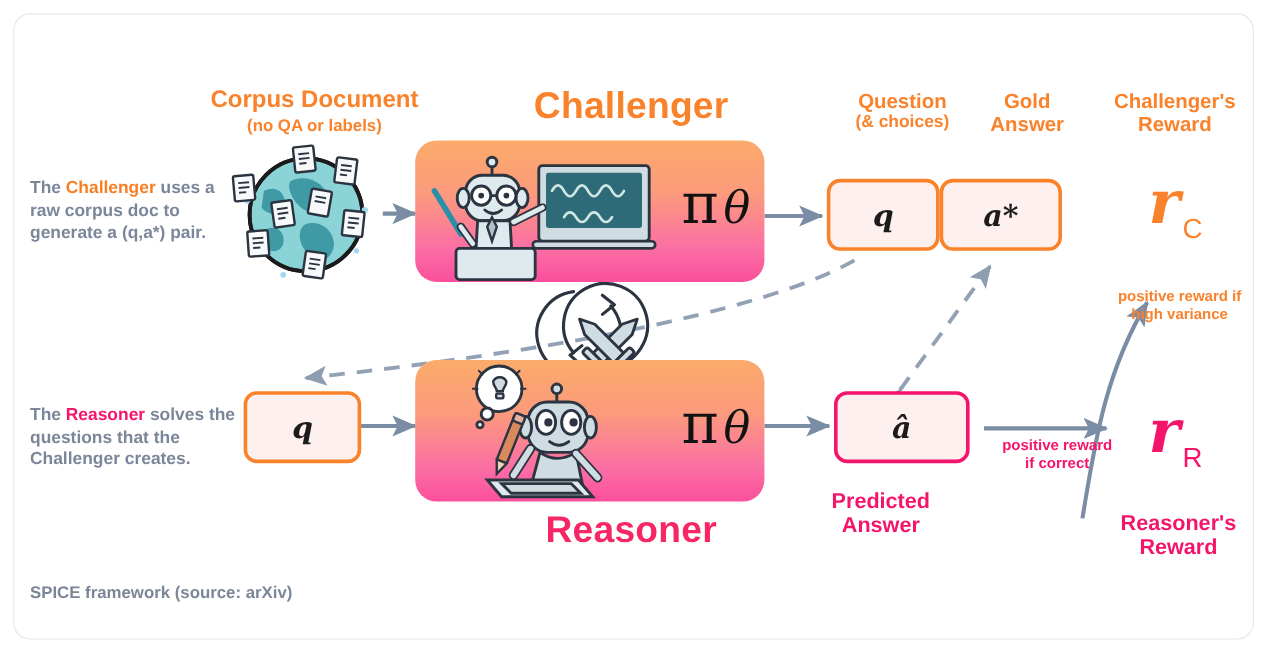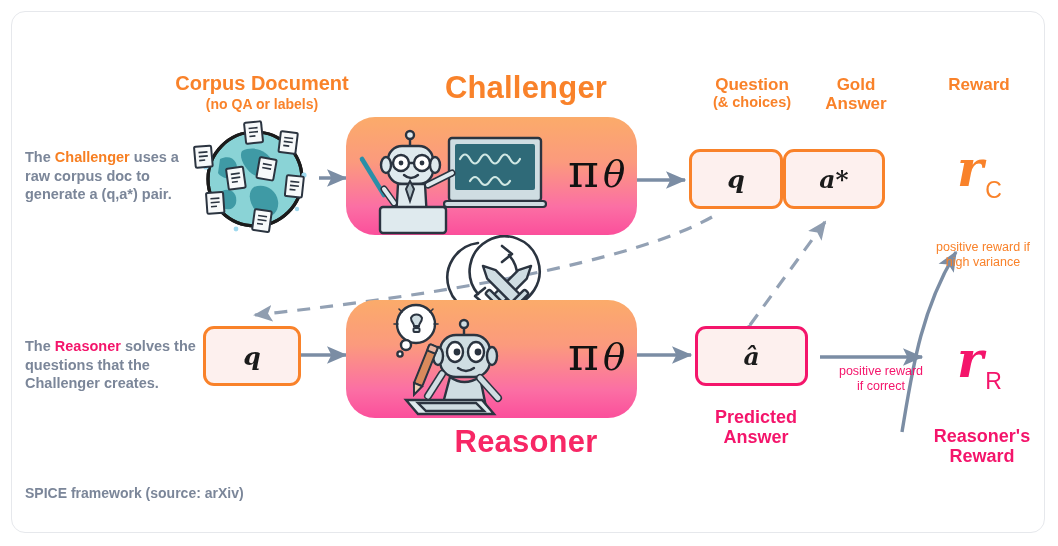--- a/index.html
+++ b/index.html
@@ -20,28 +20,28 @@
   .hdr{font-weight:800;text-align:center;line-height:1.12;}
   .hdr.orange{color:#f9822a;}
   .hdr.pink{color:#f4156b;}
 
   .sub{font-weight:700;text-align:center;line-height:1.15;}
 
   .big-name{font-size:31px;font-weight:700;letter-spacing:.2px;text-align:center;}
   .big-name.orange{color:#f9822a;}
   .big-name.pink{color:#f72765;}
 
-  .note{font-size:12.5px;font-weight:400;text-align:center;line-height:1.18;}
+  .note{font-size:12.5px;font-weight:700;text-align:center;line-height:1.18;}
   .note.orange{color:#f9822a;}
   .note.pink{color:#f4156b;}
 
   .footnote{font-size:14px;font-weight:700;color:#7b8699;}
 
   
-  .agent-panel{border-radius:29px;
+  .agent-panel{border-radius:18px;
                background:linear-gradient(180deg,#fbab6a 0%,#fb9a7d 38%,#fb6fa4 76%,#fb4f9b 100%);
                overflow:hidden;}
 
   
   .token{box-sizing:border-box;display:flex;align-items:center;justify-content:center;
          background:#fdf0ee;font-style:italic;font-weight:600;color:#1b1b1b;
          font-family:"DejaVu Serif",serif;}
   .token.orange{border:3px solid #f9822a;border-radius:11px;}
   .token.pink{border:3.5px solid #f4156b;border-radius:11px;}
 
@@ -219,20 +219,21 @@
   </div>
 
   <div class="abs token orange" style="left:677px;top:137px;width:94px;height:60px;font-size:25px;">
     <span>q</span>
   </div>
   <div class="abs token orange" style="left:771px;top:137px;width:102px;height:60px;font-size:25px;">
     <span>a*</span>
   </div>
 
   <div class="abs hdr orange" style="left:900px;top:63px;width:134px;font-size:17px;">
+    <div>Challenger's</div>
     <div>Reward</div>
   </div>
 
   <div class="abs" style="left:945px;top:127px;color:#f9822a;font-family:'DejaVu Serif',serif;">
     <span style="font-size:50px;font-style:italic;font-weight:600;">r</span><span style="font-size:23px;font-style:normal;font-family:'Liberation Sans',sans-serif;
                  position:relative;top:12px;left:2px;">C</span>
   </div>
 
   <div class="abs note orange" style="left:901px;top:228px;width:140px;">
     <div>positive reward if</div>
@@ -319,21 +320,21 @@
       <span>π</span><span style="font-size:37px;font-style:italic;margin-left:4px;">θ</span>
     </div>
   </div>
 
   <div class="abs big-name pink" style="left:369px;top:412px;width:290px;">Reasoner</div>
 
   <div class="abs token pink" style="left:683px;top:314px;width:113px;height:60px;font-size:25px;">
     <span>â</span>
   </div>
 
-  <div class="abs hdr pink" style="left:677px;top:395px;width:134px;font-size:18px;">
+  <div class="abs hdr pink" style="left:655px;top:395px;width:134px;font-size:18px;">
     <div>Predicted</div>
     <div>Answer</div>
   </div>
 
   <div class="abs note pink" style="left:807px;top:352px;width:124px;">
     <div>positive reward</div>
     <div>if correct</div>
   </div>
 
   <div class="abs" style="left:945px;top:318px;color:#f4156b;font-family:'DejaVu Serif',serif;text-align:right;">

